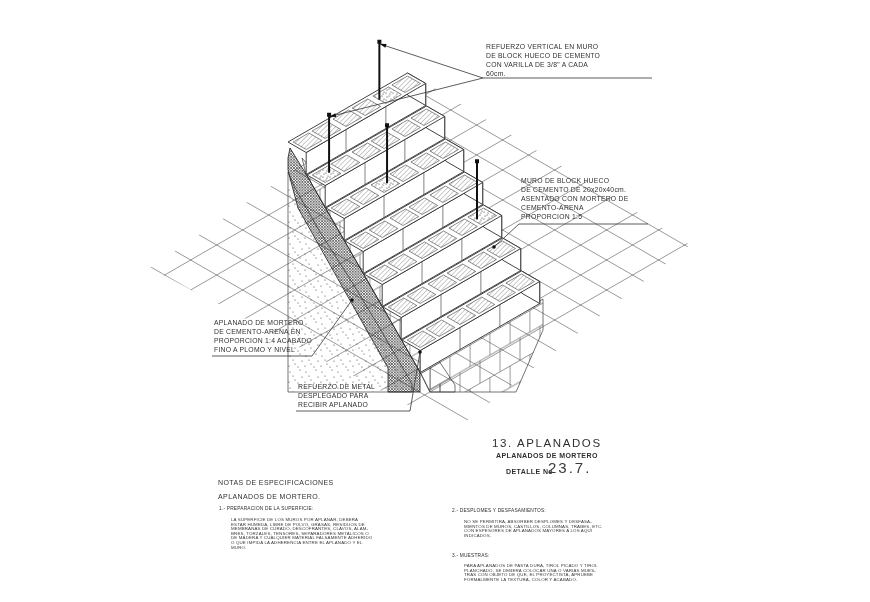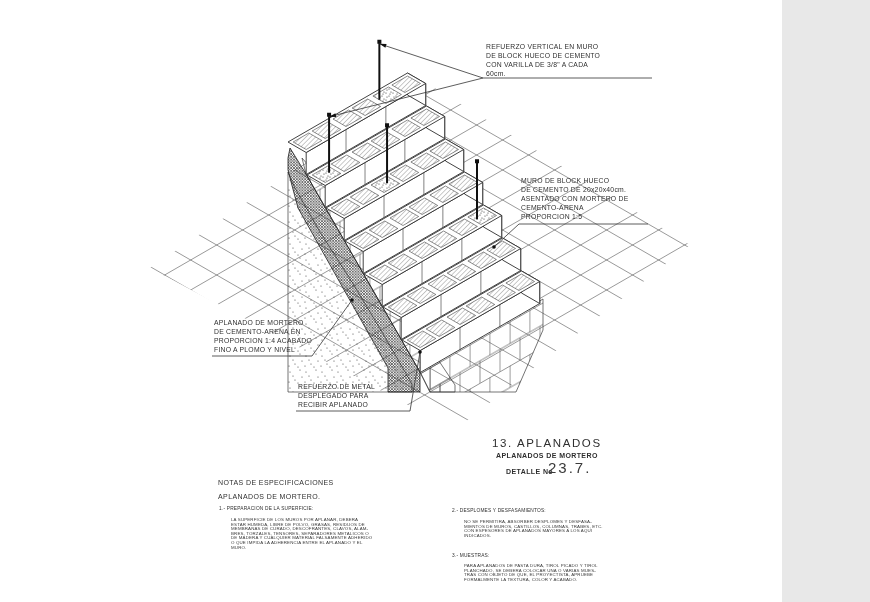--- a/index.html
+++ b/index.html
@@ -1,16 +1,16 @@
 <!DOCTYPE html>
 <html><head>
 <meta charset="utf-8">
 <style>
   html,body{margin:0;padding:0;background:#e8e8e8;}
-  .page{position:relative;width:782px;height:602px;background:#ffffff;overflow:hidden;
+  .page{position:relative;width:870px;height:602px;background:#ffffff;overflow:hidden;
         font-family:"Liberation Sans", sans-serif;color:#2f2f2f;}
   svg{position:absolute;left:0;top:0;}
   .cad-label{position:absolute;white-space:pre-line;font-size:6.8px;line-height:9px;
              letter-spacing:.25px;color:#2f2f2f;}
   .title-main{position:absolute;left:492px;top:437px;font-size:11.5px;letter-spacing:1.6px;color:#2f2f2f;}
   .title-sub{position:absolute;left:496px;top:452px;font-size:7px;font-weight:bold;letter-spacing:.4px;}
   .title-det{position:absolute;left:506px;top:468px;font-size:7px;font-weight:bold;letter-spacing:.4px;}
   .title-num{position:absolute;left:548px;top:459px;font-size:15px;letter-spacing:2px;color:#3a3a3a;}
   .notes-heading{position:absolute;left:218px;top:479px;font-size:7px;letter-spacing:.4px;}
   .notes-sub{position:absolute;left:218px;top:493px;font-size:7px;letter-spacing:.4px;}

